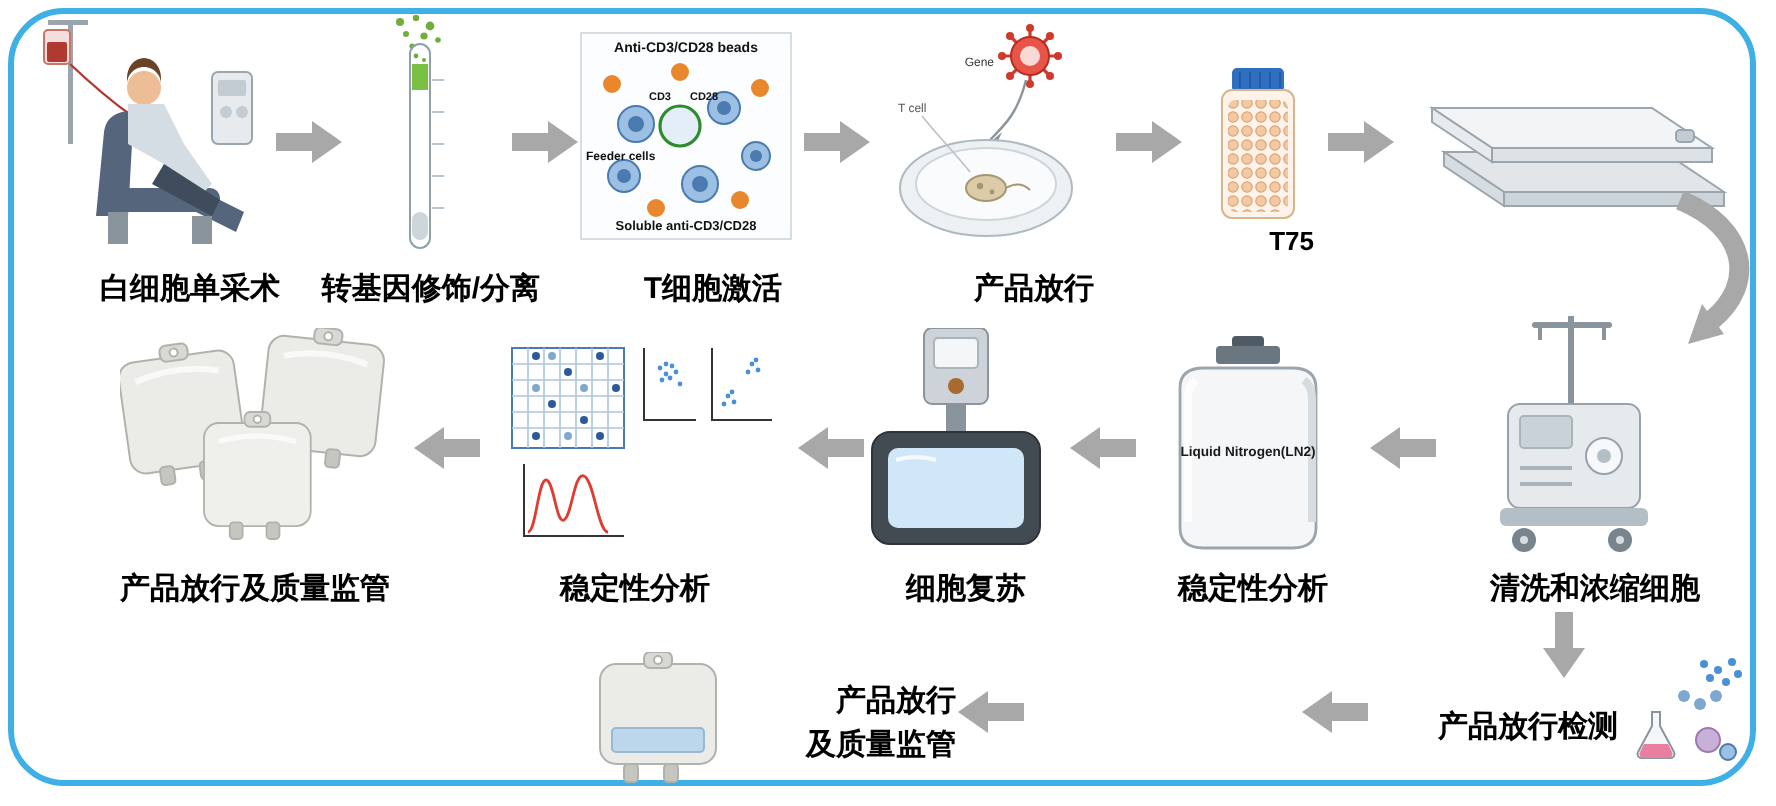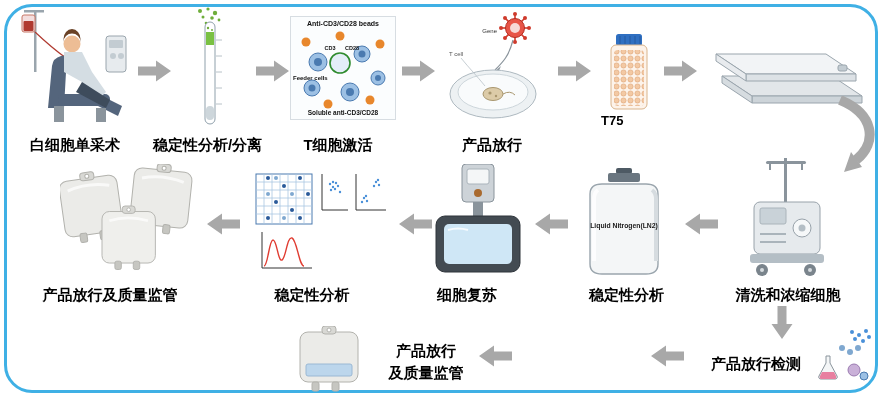--- a/index.html
+++ b/index.html
@@ -2,23 +2,23 @@
 <html><head>
 <meta charset="utf-8">
 <style>
   html,body{margin:0;padding:0;background:#ffffff;}
   .canvas{position:relative;width:888px;height:403px;background:#ffffff;
           font-family:"Liberation Sans","DejaVu Sans",sans-serif;overflow:hidden;}
   .frame{position:absolute;left:4px;top:4px;width:874px;height:389px;
          border:3px solid #3fb0e5;border-radius:28px;box-sizing:border-box;}
   .abs{position:absolute;}
   .label{position:absolute;font-weight:bold;font-size:15px;color:#000;
-         text-align:center;white-space:nowrap;line-height:19px;}
+         text-align:right;white-space:nowrap;line-height:19px;}
   .sub{position:absolute;font-weight:600;font-size:13px;color:#000;
-       text-align:left;white-space:nowrap;}
+       text-align:right;white-space:nowrap;}
   svg{display:block;}
   svg text{font-family:"Liberation Sans","DejaVu Sans",sans-serif;}
 </style>
 </head>
 <body>
 
 <div class="canvas">
   <div class="frame"></div>
 
   <svg class="abs" style="left:18px;top:8px" width="112" height="120" viewBox="0 0 112 120">
@@ -63,21 +63,21 @@
     <circle cx="42" cy="24" r="1" fill="#6fae3c"></circle>
     <rect x="36" y="100" width="8" height="14" rx="4" fill="#cdd6db"></rect>
     <g stroke="#b8c2c8" stroke-width="1">
       <line x1="46" y1="34" x2="52" y2="34"></line>
         <line x1="46" y1="50" x2="52" y2="50"></line>
       <line x1="46" y1="66" x2="52" y2="66"></line>
         <line x1="46" y1="82" x2="52" y2="82"></line>
       <line x1="46" y1="98" x2="52" y2="98"></line>
     </g>
   </svg>
-  <div class="label" style="left:145px;top:135px;width:125px">稳定性分析/分离</div>
+  <div class="label" style="left:145px;top:135px;width:125px">转基因修饰/分离</div>
 
   <svg class="abs" style="left:256px;top:59px" width="34" height="24" viewBox="0 0 34 24">
     <polygon points="0,7.5 18,7.5 18,1.5 33,12 18,22.5 18,16.5 0,16.5" fill="#a8a8a8"></polygon>
   </svg>
 
   <svg class="abs" style="left:290px;top:16px" width="106" height="104" viewBox="0 0 106 104">
     <rect x="0.5" y="0.5" width="105" height="103" fill="#fbfdfe" stroke="#d7dde2"></rect>
     <text x="53" y="10" font-size="7" font-weight="bold" fill="#111111" text-anchor="middle">Anti-CD3/CD28 beads</text>
     <g stroke="#4a7ab0" stroke-width="1">
       <circle cx="28" cy="46" r="9" fill="#9cc0e4"></circle>

